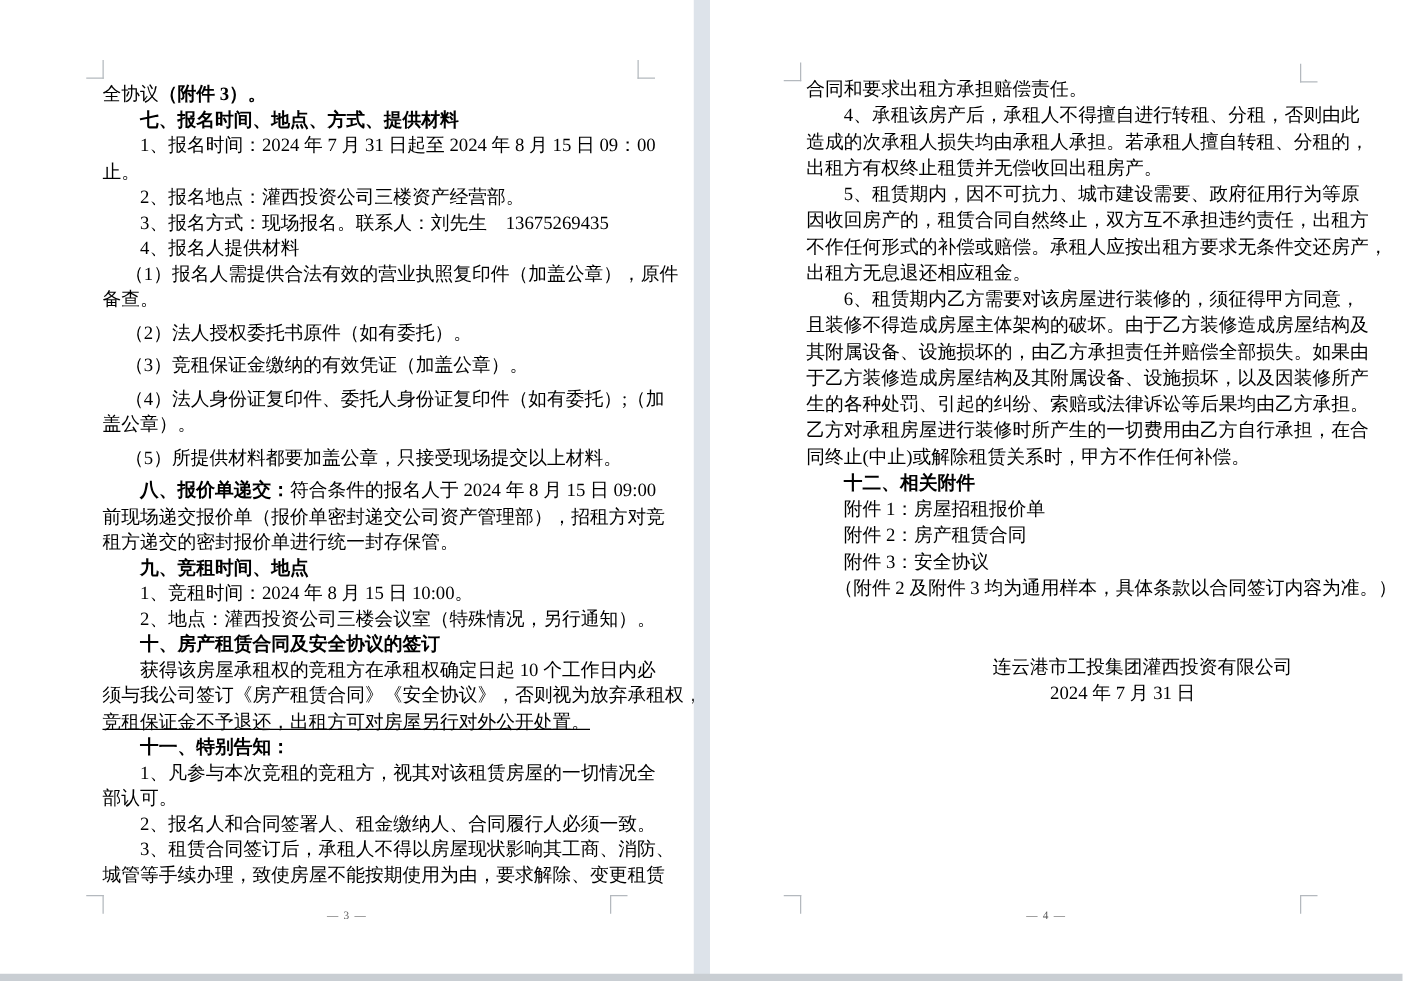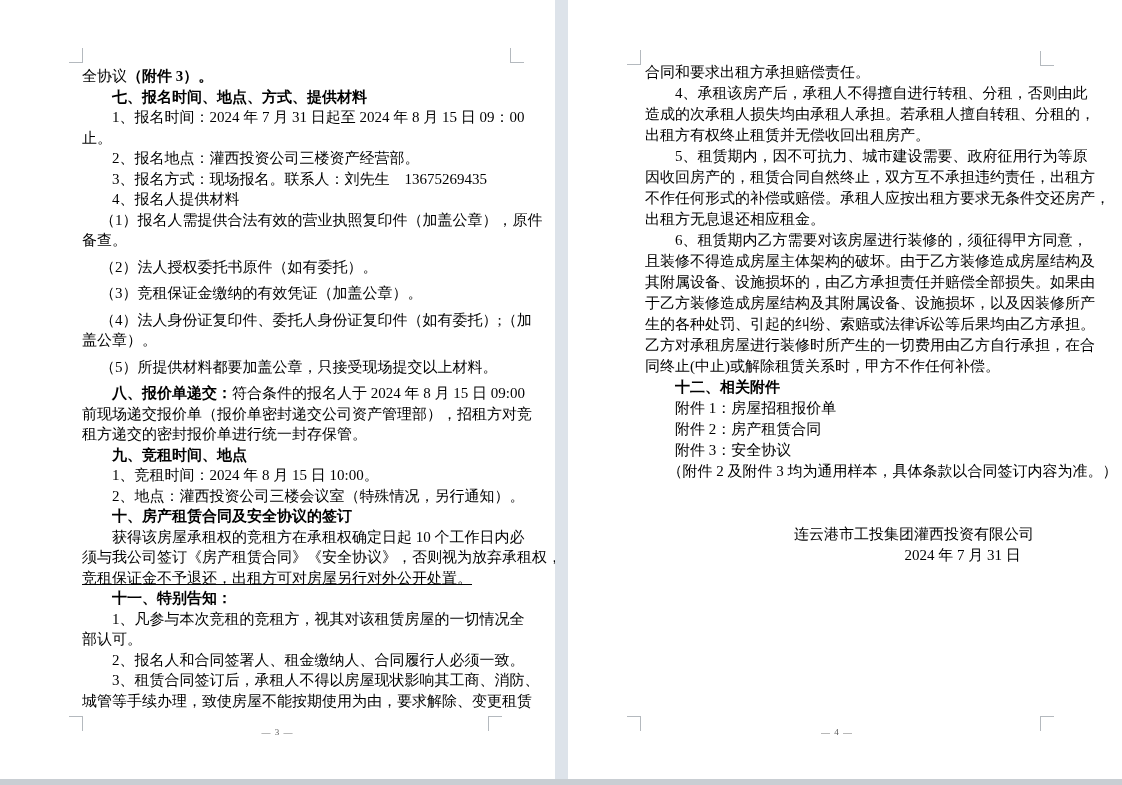--- a/index.html
+++ b/index.html
@@ -21,21 +21,21 @@
     font-size:15px;
     white-space:pre;
   }
   #page-left .lines{left:82px;top:66px;line-height:20.5px;width:440px;}
   #page-right .lines{left:85px;top:62px;line-height:21px;width:440px;}
   .line{min-height:1em;}
   .s-n{font-weight:normal;}
   .s-b{font-weight:bold;}
   .s-bu{font-weight:normal;text-decoration:underline;}
   .sign1{padding-left:149px;}
-  .sign2{padding-left:195px;text-align:center;}
+  .sign2{padding-left:195px;}
   .page-number{
     position:absolute;top:727px;left:0;width:100%;
     text-align:center;font-size:9px;color:#5a5a5a;letter-spacing:1px;
     font-family:"Liberation Serif","DejaVu Serif",serif;
   }
   .mark{position:absolute;width:13px;height:14px;border:0 solid #b4b9be;}
   .mark.tl{border-right-width:1px;border-bottom-width:1px;}
   .mark.tr{border-left-width:1px;border-bottom-width:1px;}
   .mark.bl{border-right-width:1px;border-top-width:1px;}
   .mark.br{border-left-width:1px;border-top-width:1px;}

